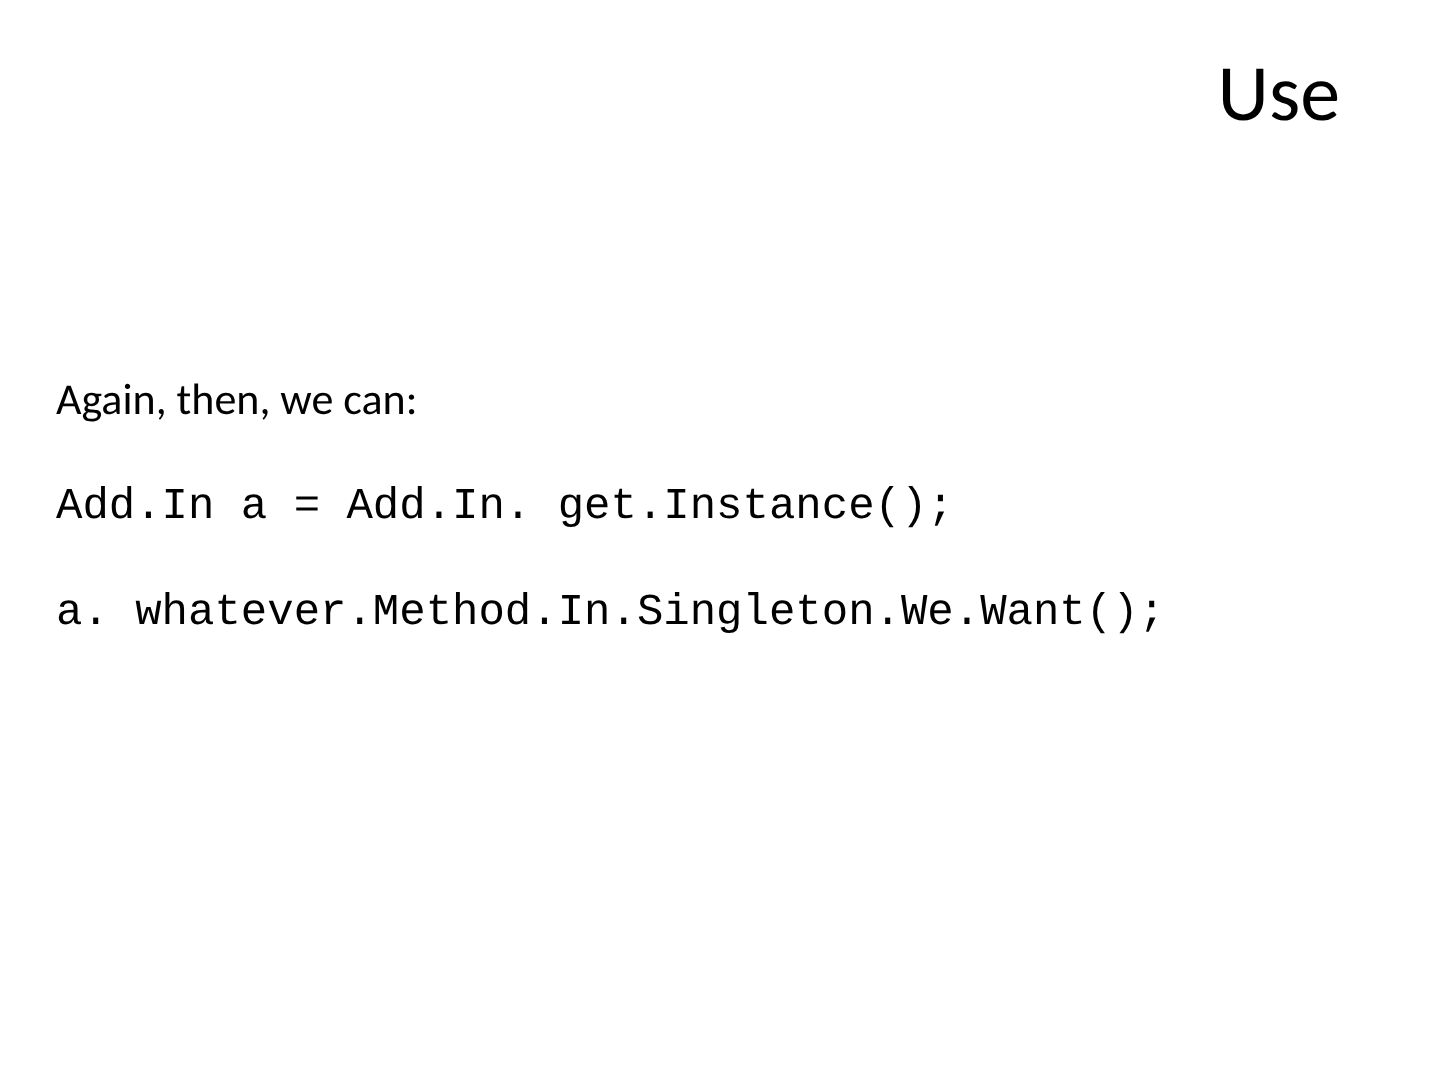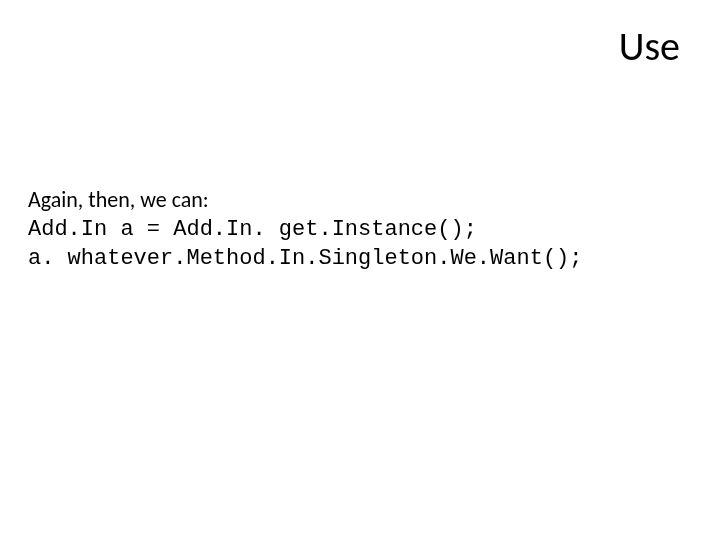--- a/index.html
+++ b/index.html
@@ -13,21 +13,21 @@
   }
   .slide {
     position: relative;
     width: 720px;
     height: 540px;
     box-sizing: border-box;
   }
   .title {
     position: absolute;
     top: 22px;
-    right: 40px;
+    right: 50px;
     font-size: 40px;
     font-weight: 400;
     text-align: center;
     letter-spacing: 0px;
   }
   .body {
     position: absolute;
     top: 185px;
     left: 28px;
     right: 41px;
@@ -35,20 +35,21 @@
     line-height: 1.35;
   }
   .intro {
     font-family: Calibri, "Segoe UI", Arial, sans-serif;
   }
   .code {
     font-family: "Courier New", Courier, monospace;
     white-space: pre;
     font-size: 22px;
     letter-spacing: 0px;
+    margin-top: 24px;
   }
 </style>
 </head>
 <body>
 
 <div class="slide">
   <div class="title">Use</div>
   <div class="body">
     <div class="intro">Again, then, we can:</div>
     <div class="code">Add.In a = Add.In. get.Instance();</div>

